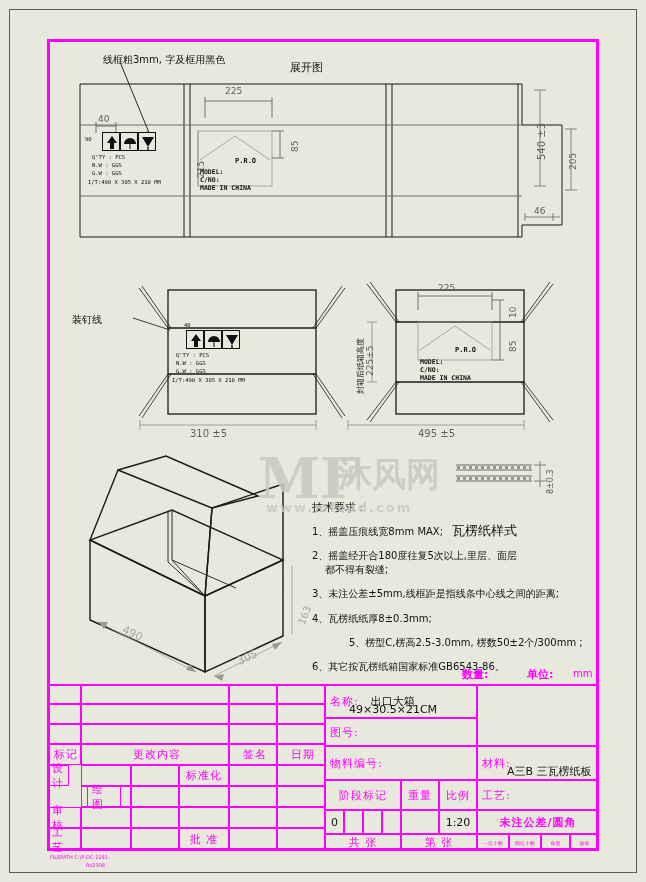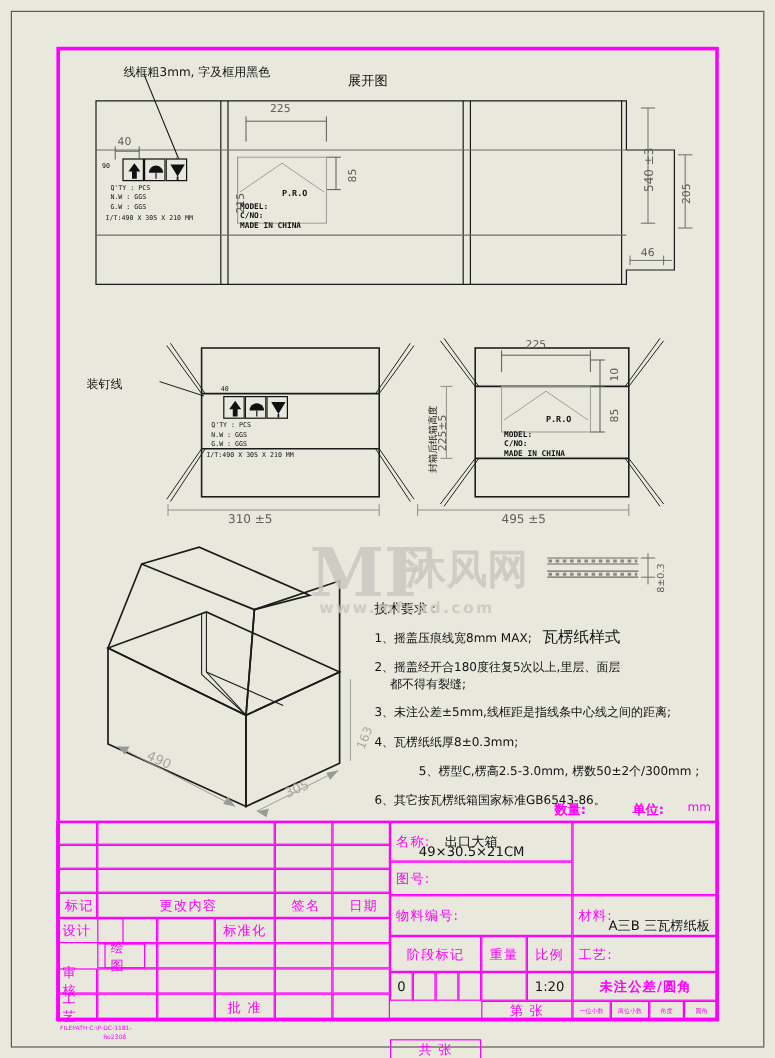--- a/index.html
+++ b/index.html
@@ -369,21 +369,21 @@
     <div class="cell c" style="left:34px;top:60px;width:148px;height:21px;">
       <span class="lbl">更改内容</span>
       </div>
     <div class="cell c" style="left:182px;top:60px;width:48px;height:21px;">
       <span class="lbl">签名</span>
       </div>
     <div class="cell c" style="left:230px;top:60px;width:48px;height:21px;">
       <span class="lbl">日期</span>
       </div>
 
-    <div class="cell" style="left:0;top:81px;width:56px;height:21px;">
+    <div class="cell" style="left:0;top:81px;width:22px;height:21px;">
       <span class="lbl">设计</span>
       </div>
     <div class="cell" style="left:34px;top:81px;width:50px;height:21px;"></div>
     <div class="cell" style="left:84px;top:81px;width:48px;height:21px;"></div>
     <div class="cell c" style="left:132px;top:81px;width:50px;height:21px;">
       <span class="lbl" style="padding:0">标准化</span>
       </div>
     <div class="cell" style="left:182px;top:81px;width:48px;height:21px;"></div>
     <div class="cell" style="left:230px;top:81px;width:48px;height:21px;"></div>
 
@@ -443,21 +443,21 @@
       <span class="val" style="margin:0 auto;">0</span>
       </div>
     <div class="cell" style="left:297px;top:126px;width:19px;height:24px;"></div>
     <div class="cell" style="left:316px;top:126px;width:19px;height:24px;"></div>
     <div class="cell" style="left:335px;top:126px;width:19px;height:24px;"></div>
     <div class="cell" style="left:354px;top:126px;width:38px;height:24px;"></div>
     <div class="cell c" style="left:392px;top:126px;width:38px;height:24px;">
       <span class="val" style="margin:0 auto;">1:20</span>
       </div>
 
-    <div class="cell c" style="left:278px;top:150px;width:76px;height:17px;margin-top:32px;">
+    <div class="cell c" style="left:278px;top:150px;width:76px;height:17px;">
       <span class="lbl" style="padding:0">共  张</span>
       </div>
     <div class="cell c" style="left:354px;top:150px;width:76px;height:17px;">
       <span class="lbl" style="padding:0">第  张</span>
       </div>
 
     <div class="cell" style="left:430px;top:0;width:122px;height:62px;"></div>
     <div class="cell" style="left:430px;top:62px;width:122px;height:34px;">
       <span class="lbl">材料:</span>
       </div>

